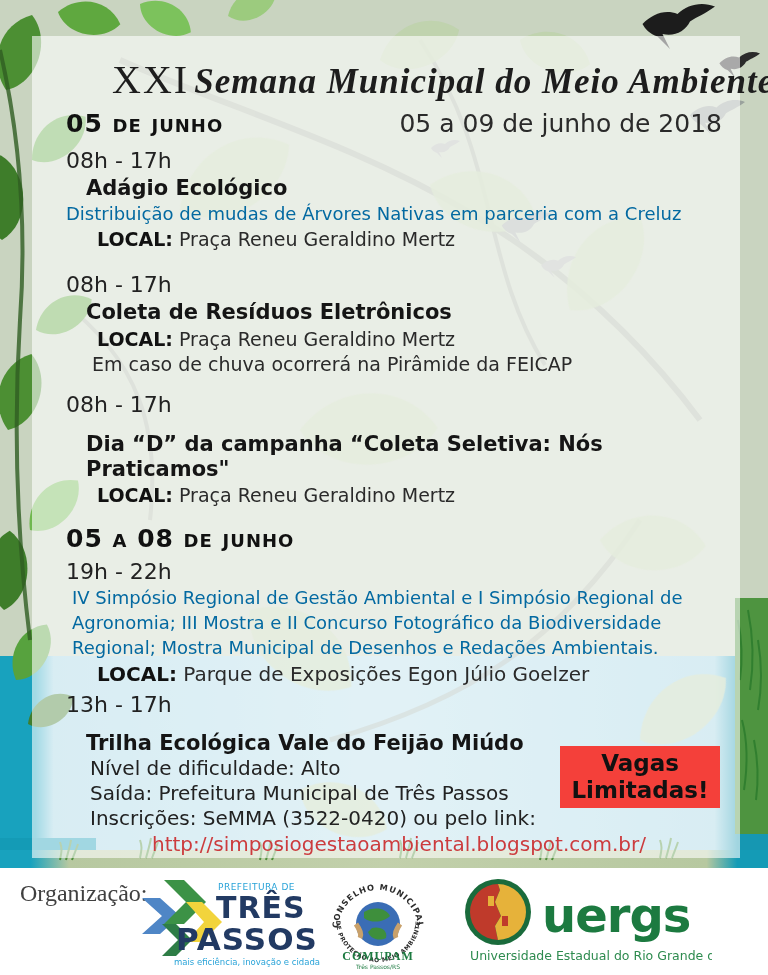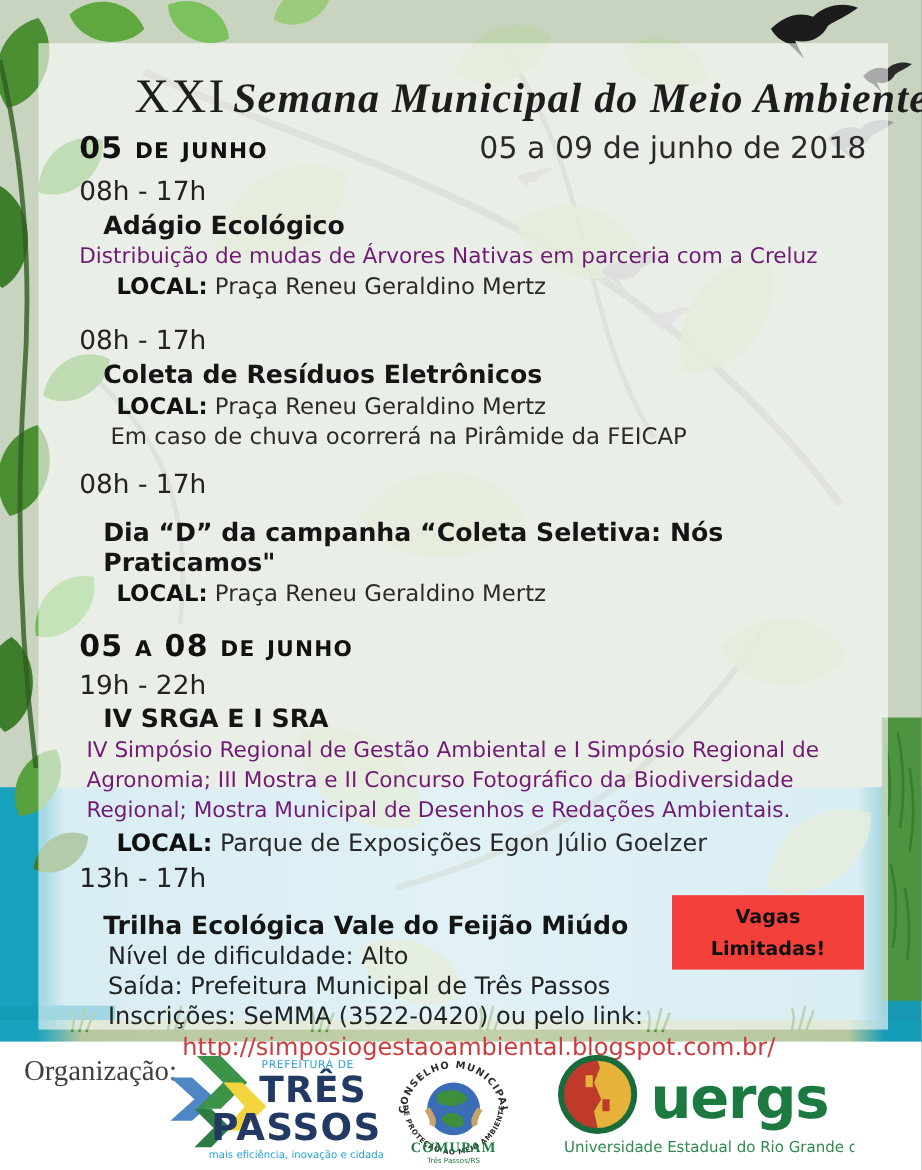--- a/index.html
+++ b/index.html
@@ -22,33 +22,33 @@
   .t-xxi{font-family:"Liberation Serif","DejaVu Serif",serif;font-size:40px;letter-spacing:2px;}
   .t-script{font-family:"Liberation Serif","DejaVu Serif",serif;font-style:italic;font-weight:600;font-size:35px;letter-spacing:1px;}
   .row2{display:flex;justify-content:space-between;align-items:baseline;margin-top:2px;height:32px;}
   .sec-header{font-weight:bold;font-size:25px;font-variant:small-caps;letter-spacing:1px;line-height:32px;color:#111;}
   .subtitle{font-size:25px;color:#2a2a2a;padding-right:10px;}
   .event{margin-top:8px;}
   .mt20{margin-top:20px;} .mt16{margin-top:16px;} .mt6{margin-top:15px;} .mt10{margin-top:10px;} .mt4{margin-top:4px;}
   .time{font-size:22px;line-height:26px;color:#222;}
   .etitle{font-size:21px;font-weight:bold;line-height:28px;margin-left:20px;color:#151515;}
   .etitle.sz25{line-height:25px;margin-top:14px;}
-  .desc{font-size:18px;line-height:24px;color:#701a75;}
+  .desc{font-size:18px;line-height:24px;color:#0369a1;}
   .desc.para{line-height:25px;margin-left:6px;}
   .local{font-size:19px;line-height:26px;margin-left:31px;color:#2a2a2a;}
   .local.big{font-size:20px;line-height:28px;}
   .local .b{font-weight:bold;color:#111;}
   .note{font-size:19px;line-height:24px;margin-left:26px;color:#2a2a2a;}
   .detail{font-size:20px;line-height:25px;margin-left:24px;color:#222;}
   .detail.semi{font-weight:500;}
   .link-line{text-align:center;line-height:26px;margin-top:0;}
   .link{font-size:20px;color:#cc3b3e;text-decoration:none;}
   .badge{left:560px;top:746px;width:160px;height:62px;background:#f4403a;z-index:7;
          display:flex;flex-direction:column;justify-content:center;align-items:center;}
-  .badge div{font-weight:bold;font-size:16px;line-height:27px;color:#111;}
+  .badge div{font-weight:bold;font-size:23px;line-height:27px;color:#111;}
   
   .footer{left:0;top:868px;width:768px;height:107px;z-index:8;}
   .org-label{position:absolute;left:20px;top:12px;font-family:"Liberation Serif","DejaVu Serif",serif;font-size:24px;color:#404040;}
   .logo{position:absolute;}
 </style>
 </head>
 <body>
 
 <div class="poster">
 
@@ -169,21 +169,20 @@
       <div class="local">
         <span class="b">LOCAL:</span>
         <span>Praça Reneu Geraldino Mertz</span>
       </div>
     </div>
 
     <div class="sec-header mt6">05 a 08 de junho</div>
 
     <div class="event mt4">
       <div class="time">19h - 22h</div>
-      <div class="etitle">IV SRGA E I SRA</div>
       <div class="desc para">IV Simpósio Regional de Gestão Ambiental e I Simpósio Regional de Agronomia; III Mostra e II Concurso Fotográfico da Biodiversidade Regional;  Mostra Municipal de Desenhos e Redações Ambientais.</div>
       <div class="local big">
         <span class="b">LOCAL:</span>
         <span>Parque de Exposições Egon Júlio Goelzer</span>
       </div>
     </div>
 
 
     <div class="event mt4">
       <div class="time" style="line-height:25px">13h - 17h</div>

